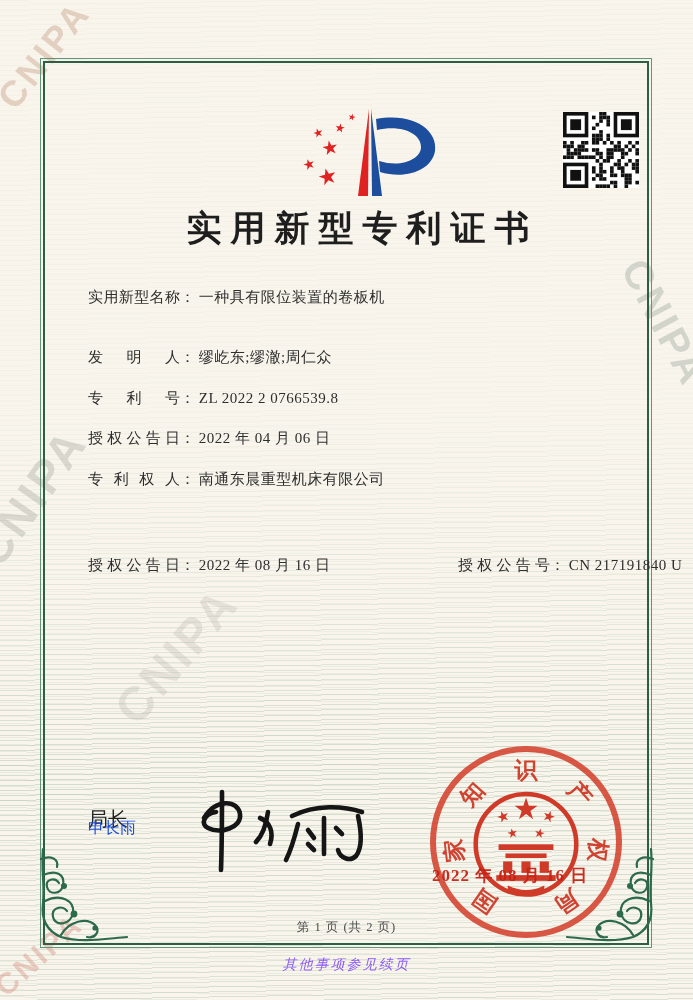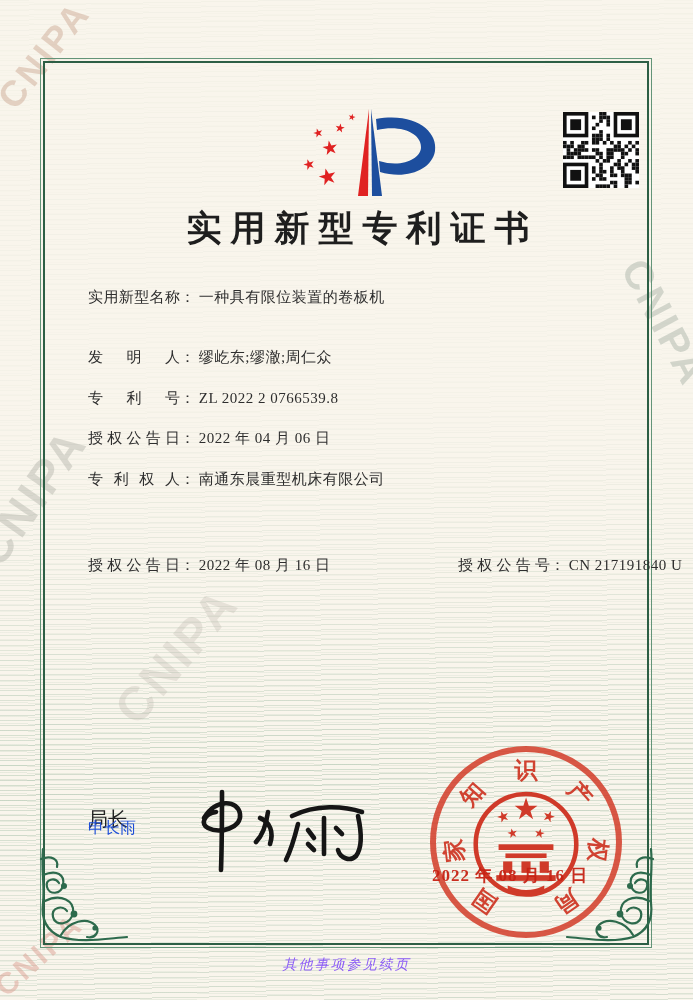--- a/index.html
+++ b/index.html
@@ -352,15 +352,16 @@
         <rect x="30" y="73" width="8" height="10"></rect>
         <rect x="46" y="73" width="8" height="10"></rect>
         <rect x="62" y="73" width="8" height="10"></rect>
         <rect x="24" y="85" width="52" height="5"></rect>
         <path d="M34,94 Q50,102 66,94 L66,98 Q50,106 34,98 Z"></path>
       </g>
     </svg>
   </div>
   <div class="seal-date">2022 年 08 月 16 日</div>
 
+  <div class="page-info">第 1 页 (共 2 页)</div>
   <div class="note">其他事项参见续页</div>
 
 </div>
 
 </body></html>

